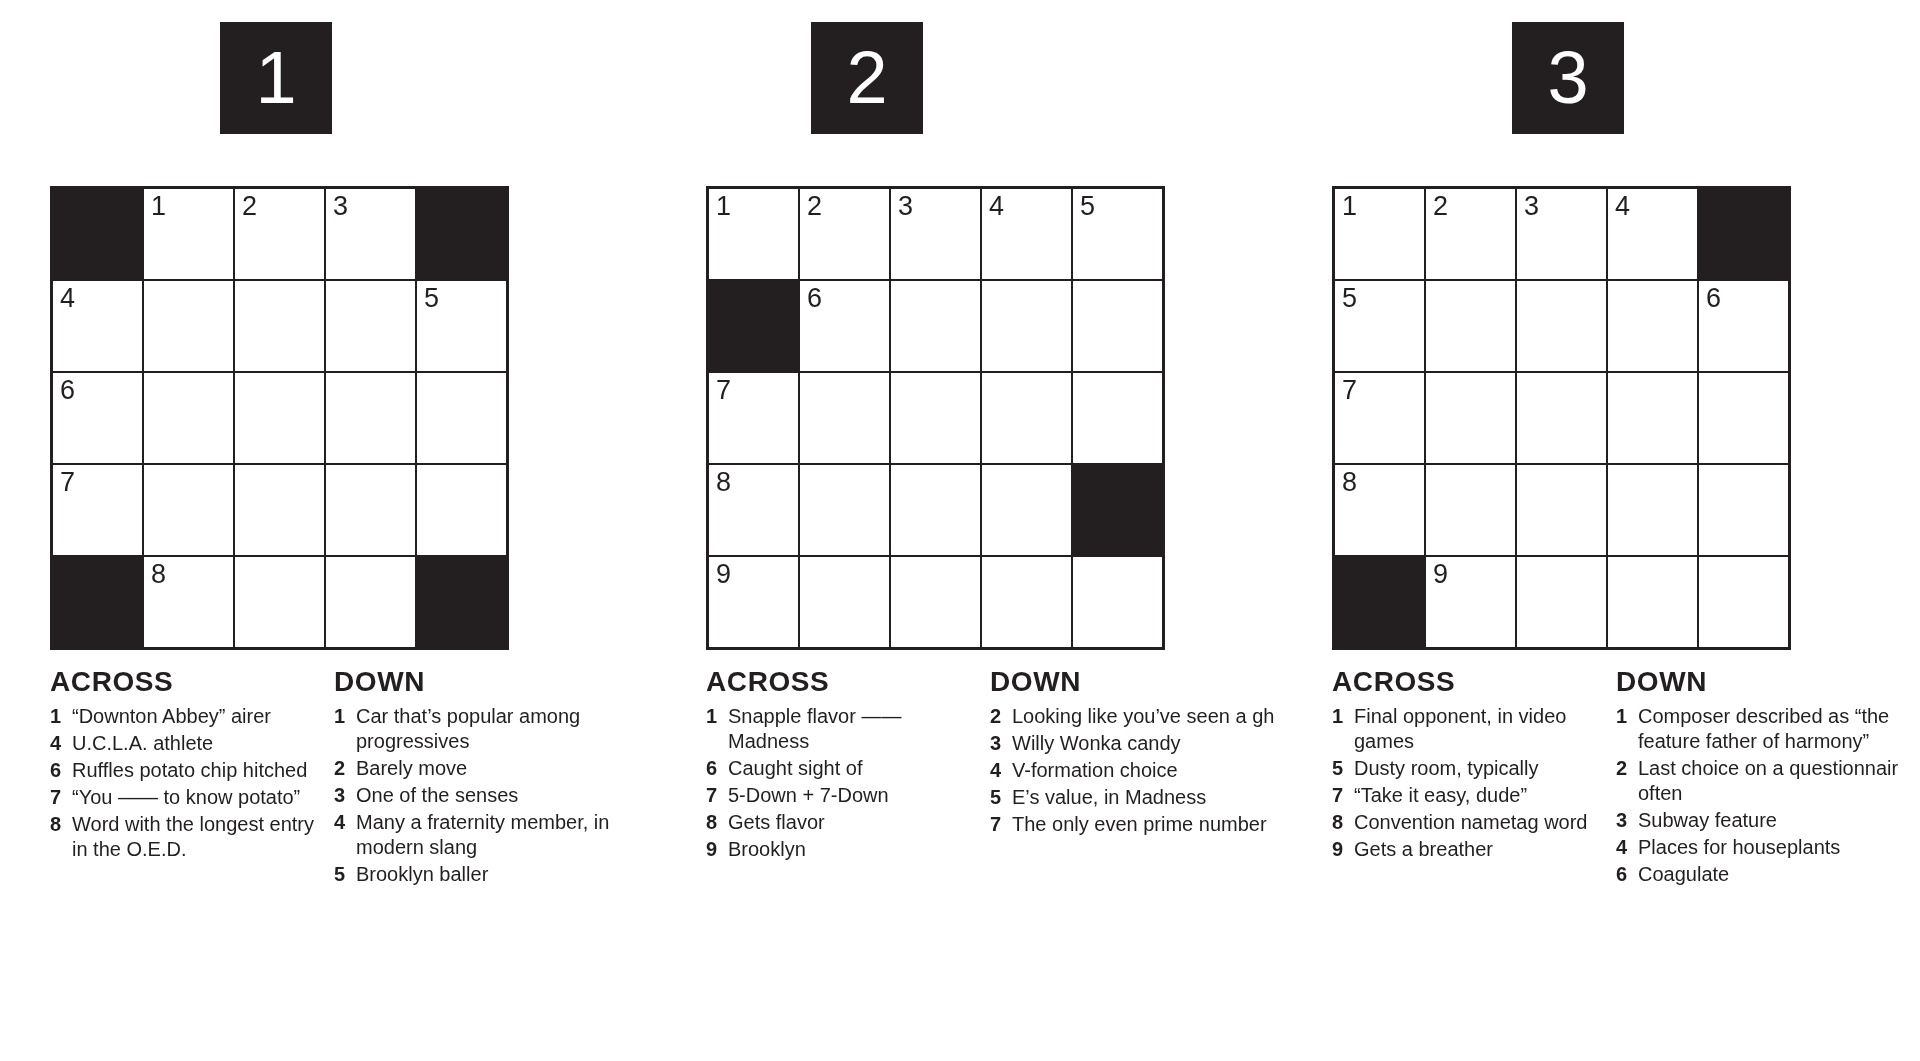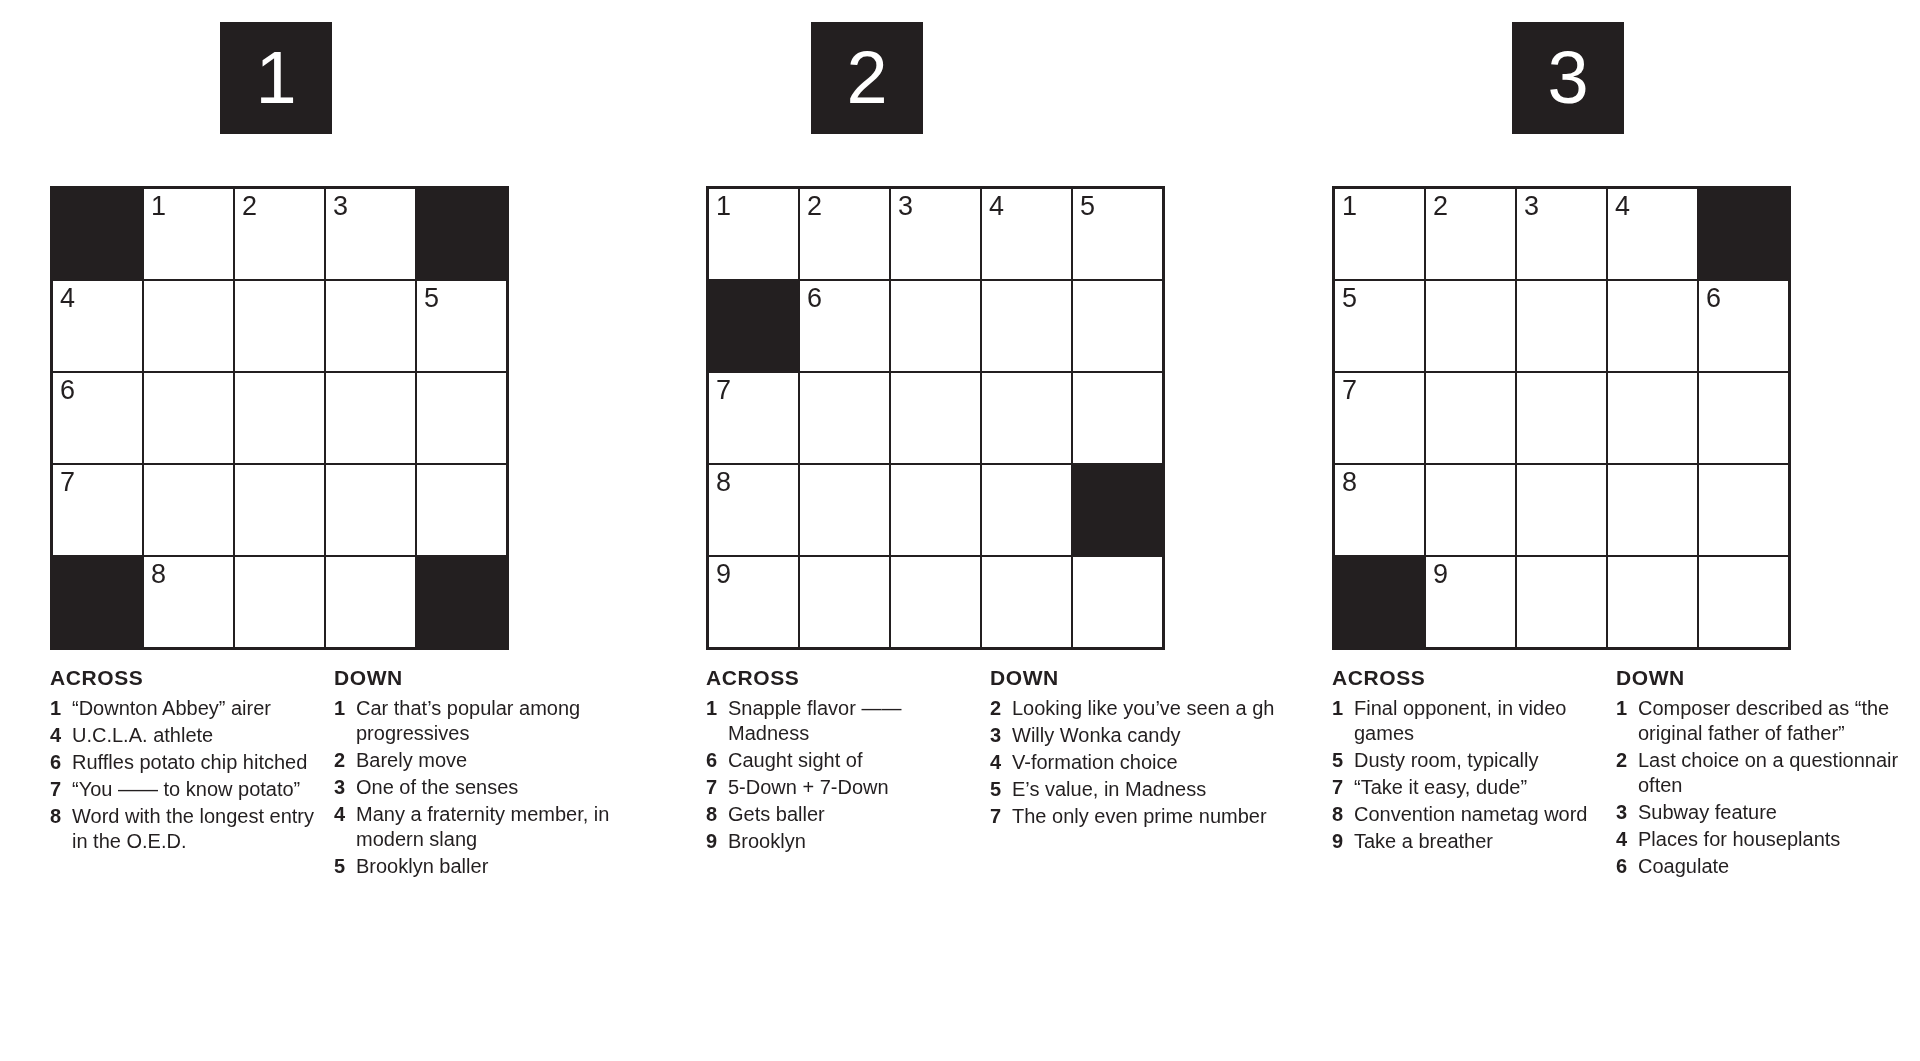--- a/index.html
+++ b/index.html
@@ -83,21 +83,21 @@
     flex-direction: row;
     margin-top: 16px;
     font-family: "Liberation Sans", sans-serif;
   }
   .clue-col {
     width: 272px;
     padding-right: 12px;
   }
   .clue-col.second { width: 300px; }
   .clue-head {
-    font-size: 21px;
+    font-size: 28px;
     font-weight: bold;
     letter-spacing: 0.6px;
     color: #231f20;
     margin-bottom: 6px;
   }
   .clue {
     display: flex;
     flex-direction: row;
     font-size: 20px;
     line-height: 25px;
@@ -305,21 +305,21 @@
           <div class="clue">
               <span class="n">6</span>
               <span class="t">Caught sight of</span>
             </div>
           <div class="clue">
               <span class="n">7</span>
               <span class="t">5-Down + 7-Down</span>
             </div>
           <div class="clue">
               <span class="n">8</span>
-              <span class="t">Gets baller</span>
+              <span class="t">Gets flavor</span>
             </div>
           <div class="clue">
               <span class="n">9</span>
               <span class="t">Brooklyn</span>
             </div>
         </div>
         <div class="clue-col second clip">
           <div class="clue-head">DOWN</div>
           <div class="clue">
               <span class="n">2</span>
@@ -420,28 +420,28 @@
           <div class="clue">
               <span class="n">7</span>
               <span class="t">“Take it easy, dude”</span>
             </div>
           <div class="clue">
               <span class="n">8</span>
               <span class="t">Convention nametag word</span>
             </div>
           <div class="clue">
               <span class="n">9</span>
-              <span class="t">Take a breather</span>
+              <span class="t">Gets a breather</span>
             </div>
         </div>
         <div class="clue-col second clip">
           <div class="clue-head">DOWN</div>
           <div class="clue nowrap-cell">
               <span class="n">1</span>
-              <span class="t">Composer described as “the original father of father”</span>
+              <span class="t">Composer described as “the feature father of harmony”</span>
             </div>
           <div class="clue nowrap-cell">
               <span class="n">2</span>
               <span class="t">Last choice on a questionnair often</span>
             </div>
           <div class="clue">
               <span class="n">3</span>
               <span class="t">Subway feature</span>
             </div>
           <div class="clue">

